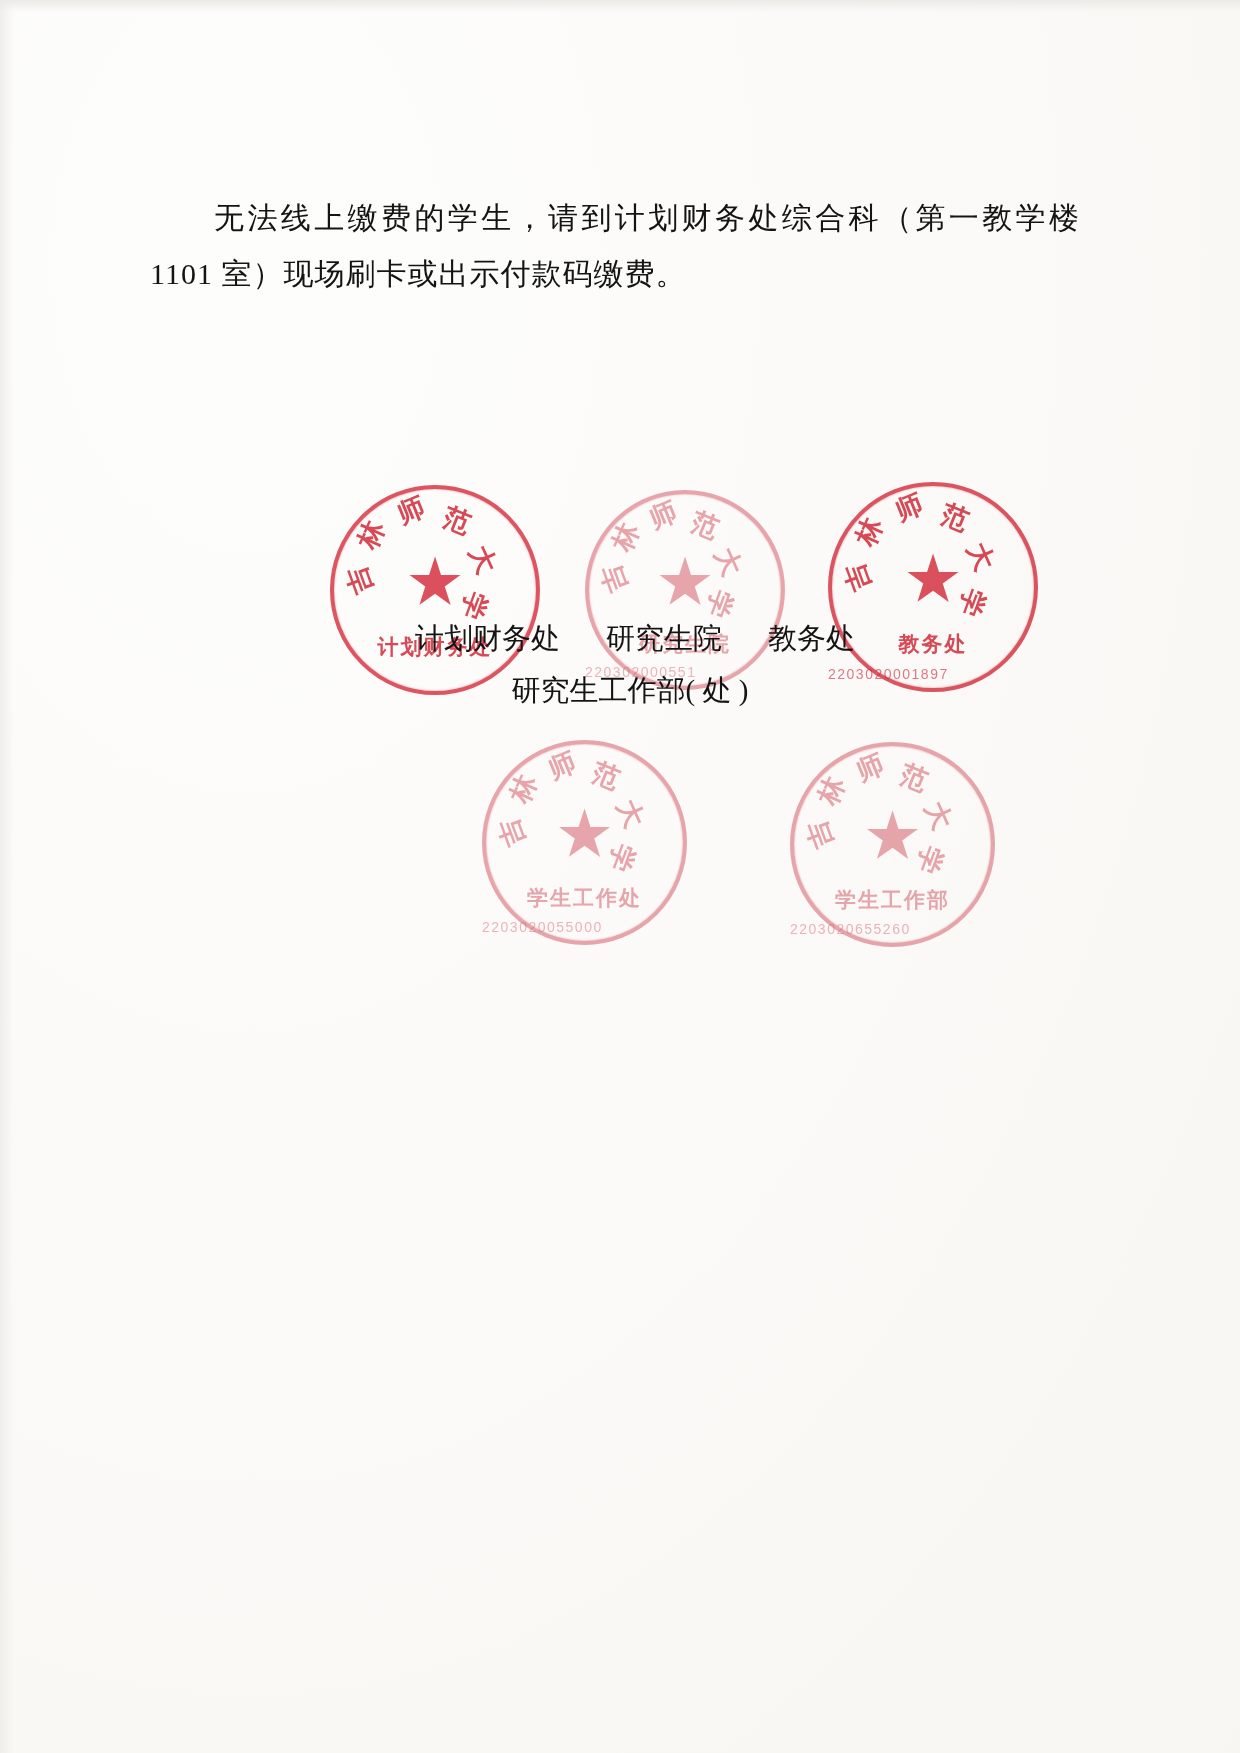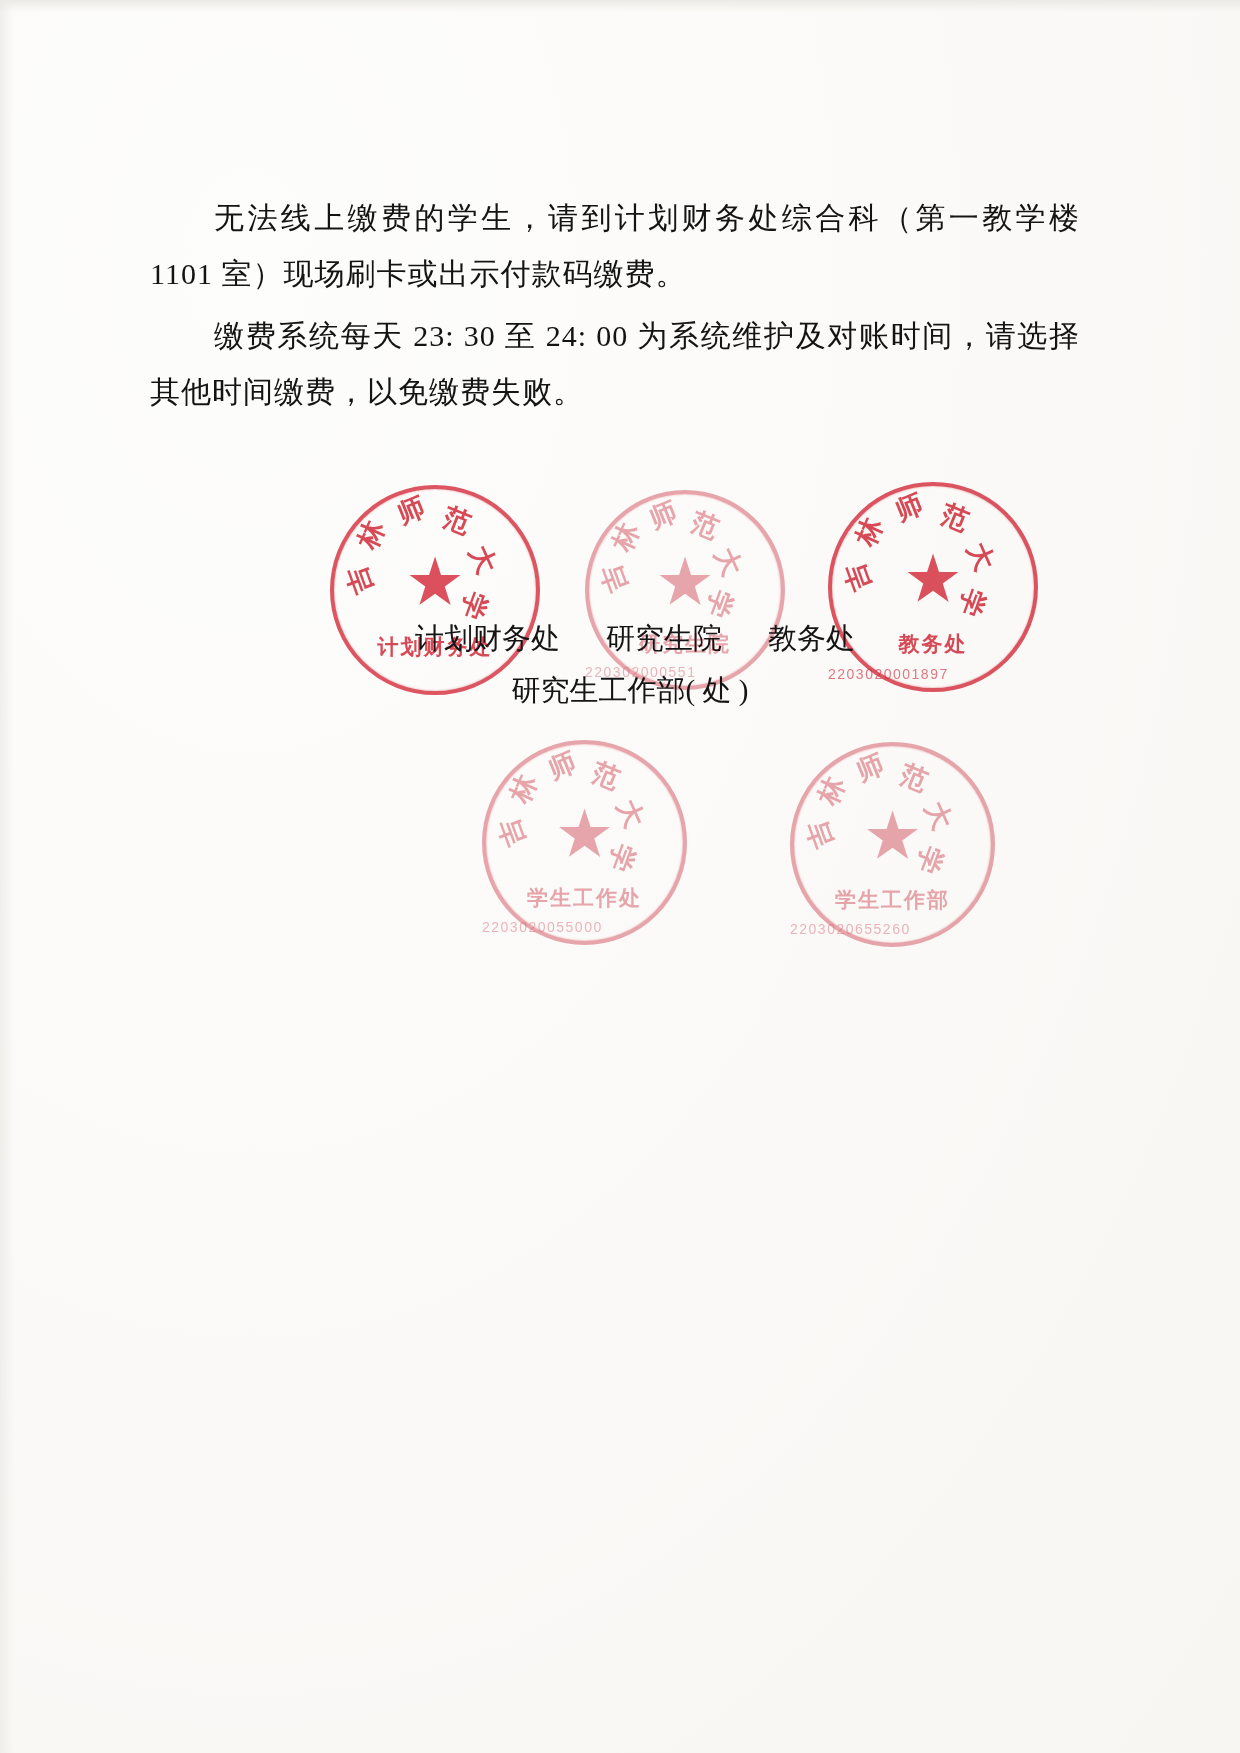--- a/index.html
+++ b/index.html
@@ -154,21 +154,20 @@
 </style>
 </head>
 <body>
 
 <div class="page">
   <div class="paper-edge-left"></div>
   <div class="paper-edge-top"></div>
 
   <div class="content">
     <p class="para indent">无法线上缴费的学生，请到计划财务处综合科（第一教学楼 1101 室）现场刷卡或出示付款码缴费。</p>
-    <p class="para indent">缴费系统每天 23: 30 至 24: 00 为系统维护及对账时间，请选择其他时间缴费，以免缴费失败。</p>
   </div>
 
   <div class="sig-block">
     <div class="sig-row r1">
       <span>计划财务处</span>
       <span>研究生院</span>
       <span>教务处</span>
     </div>
     <div class="sig-row r2">
       <span>研究生工作部( 处 )</span>

